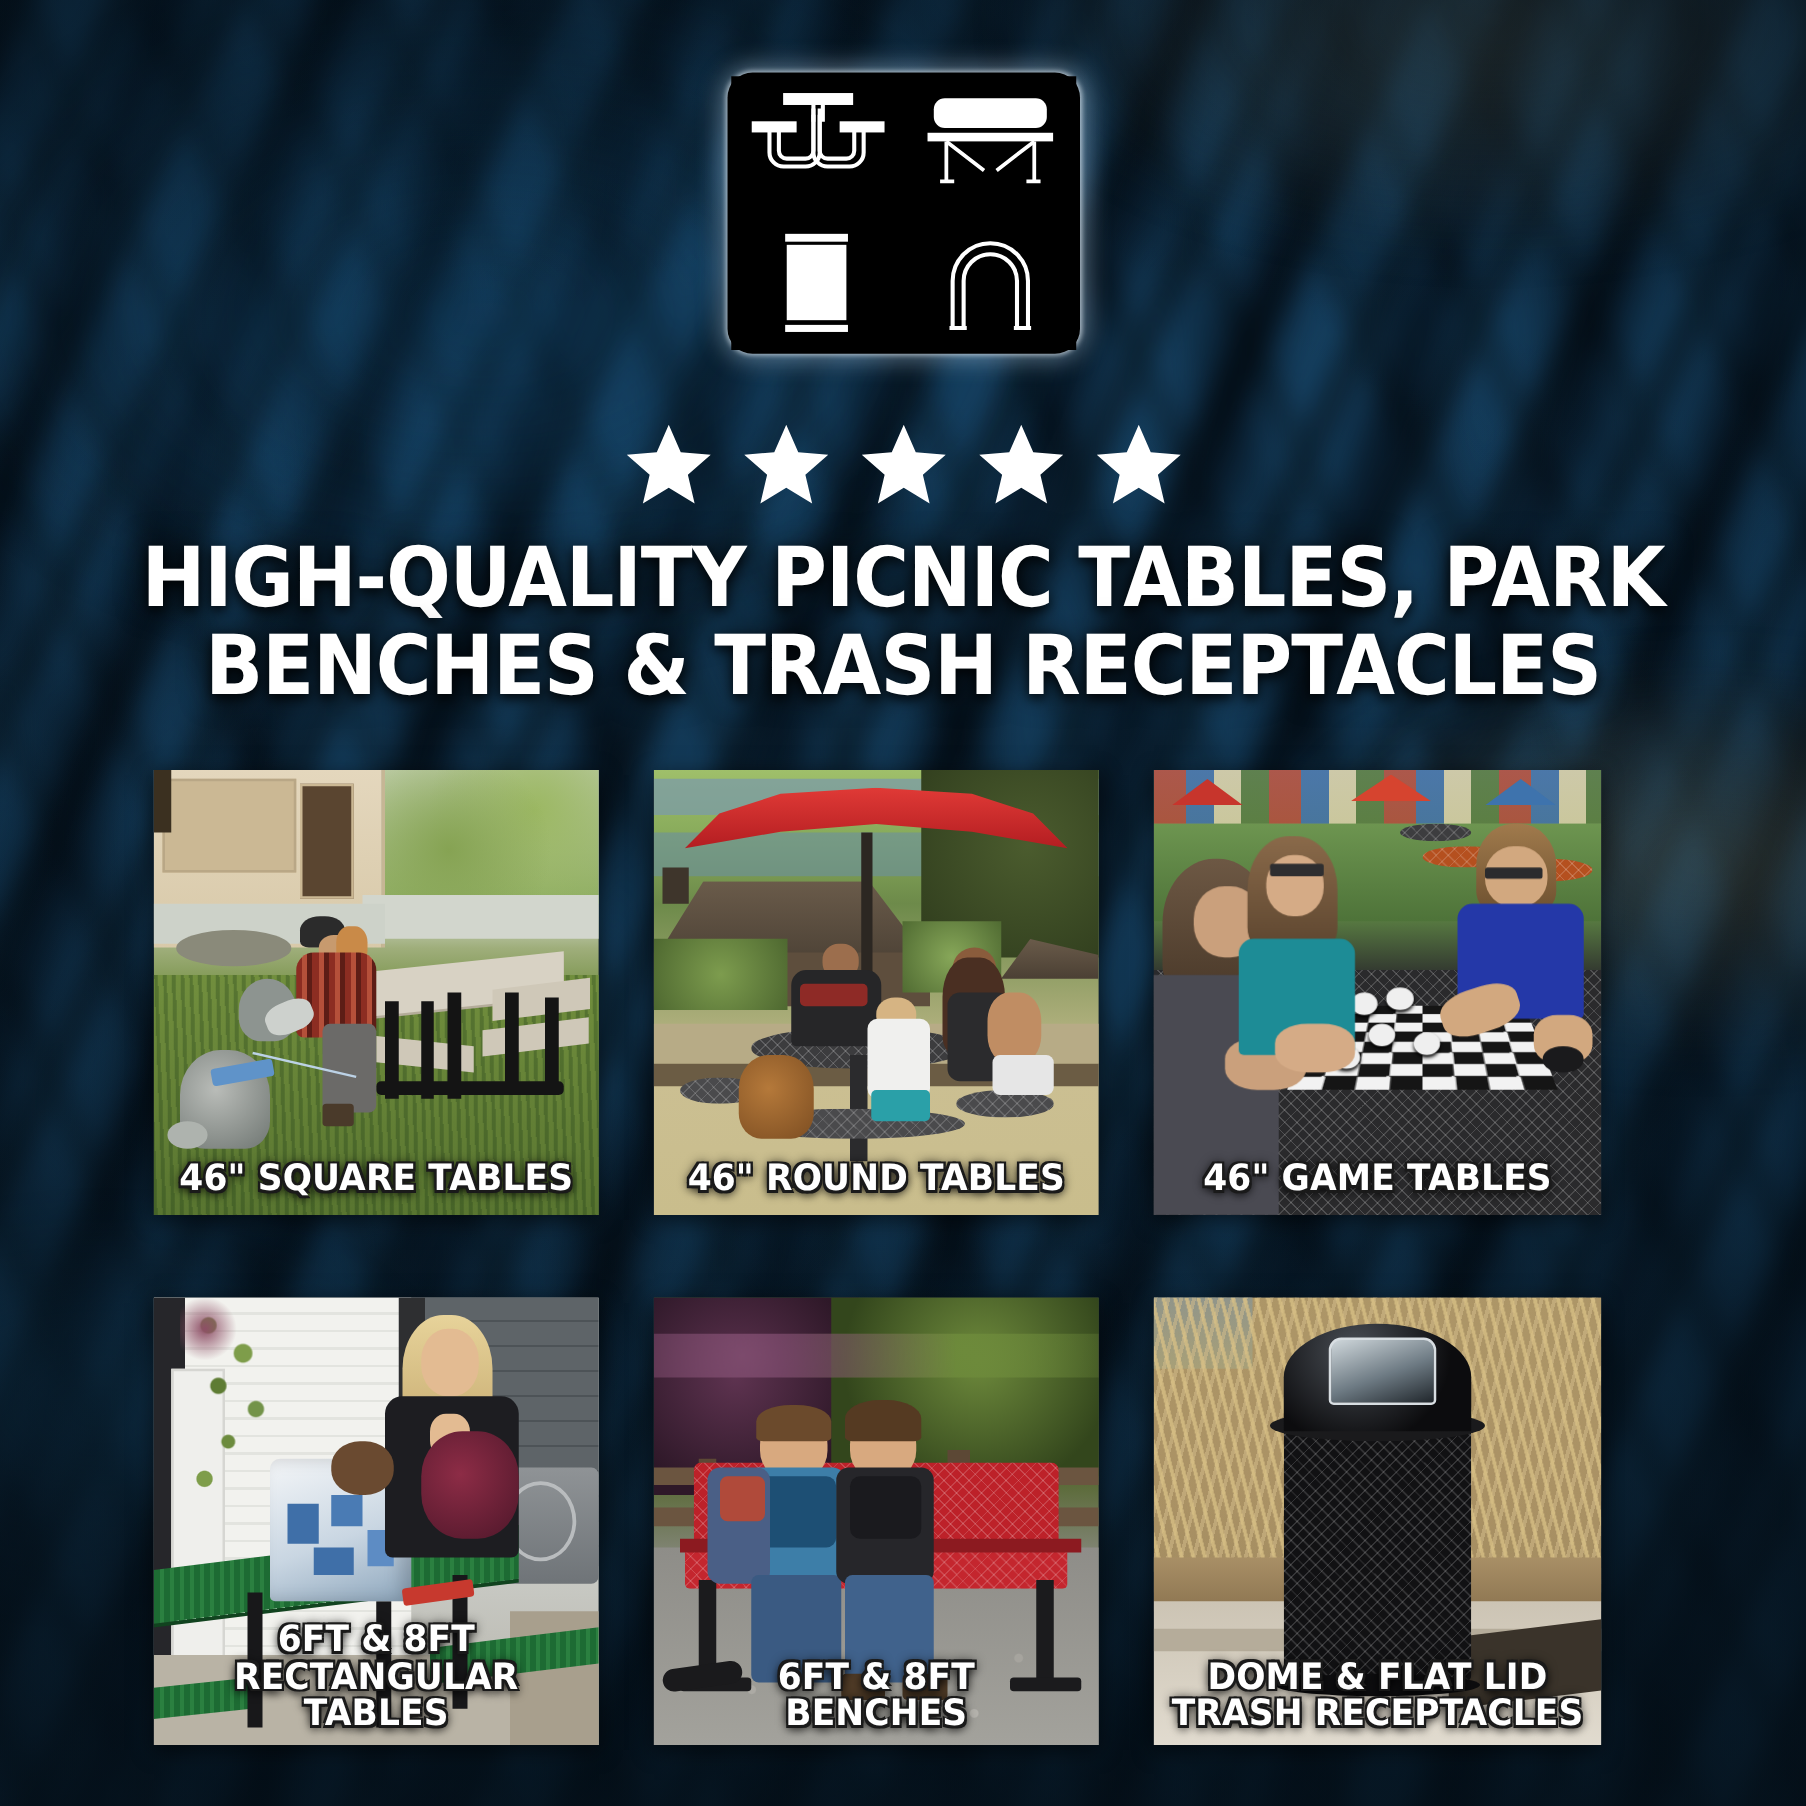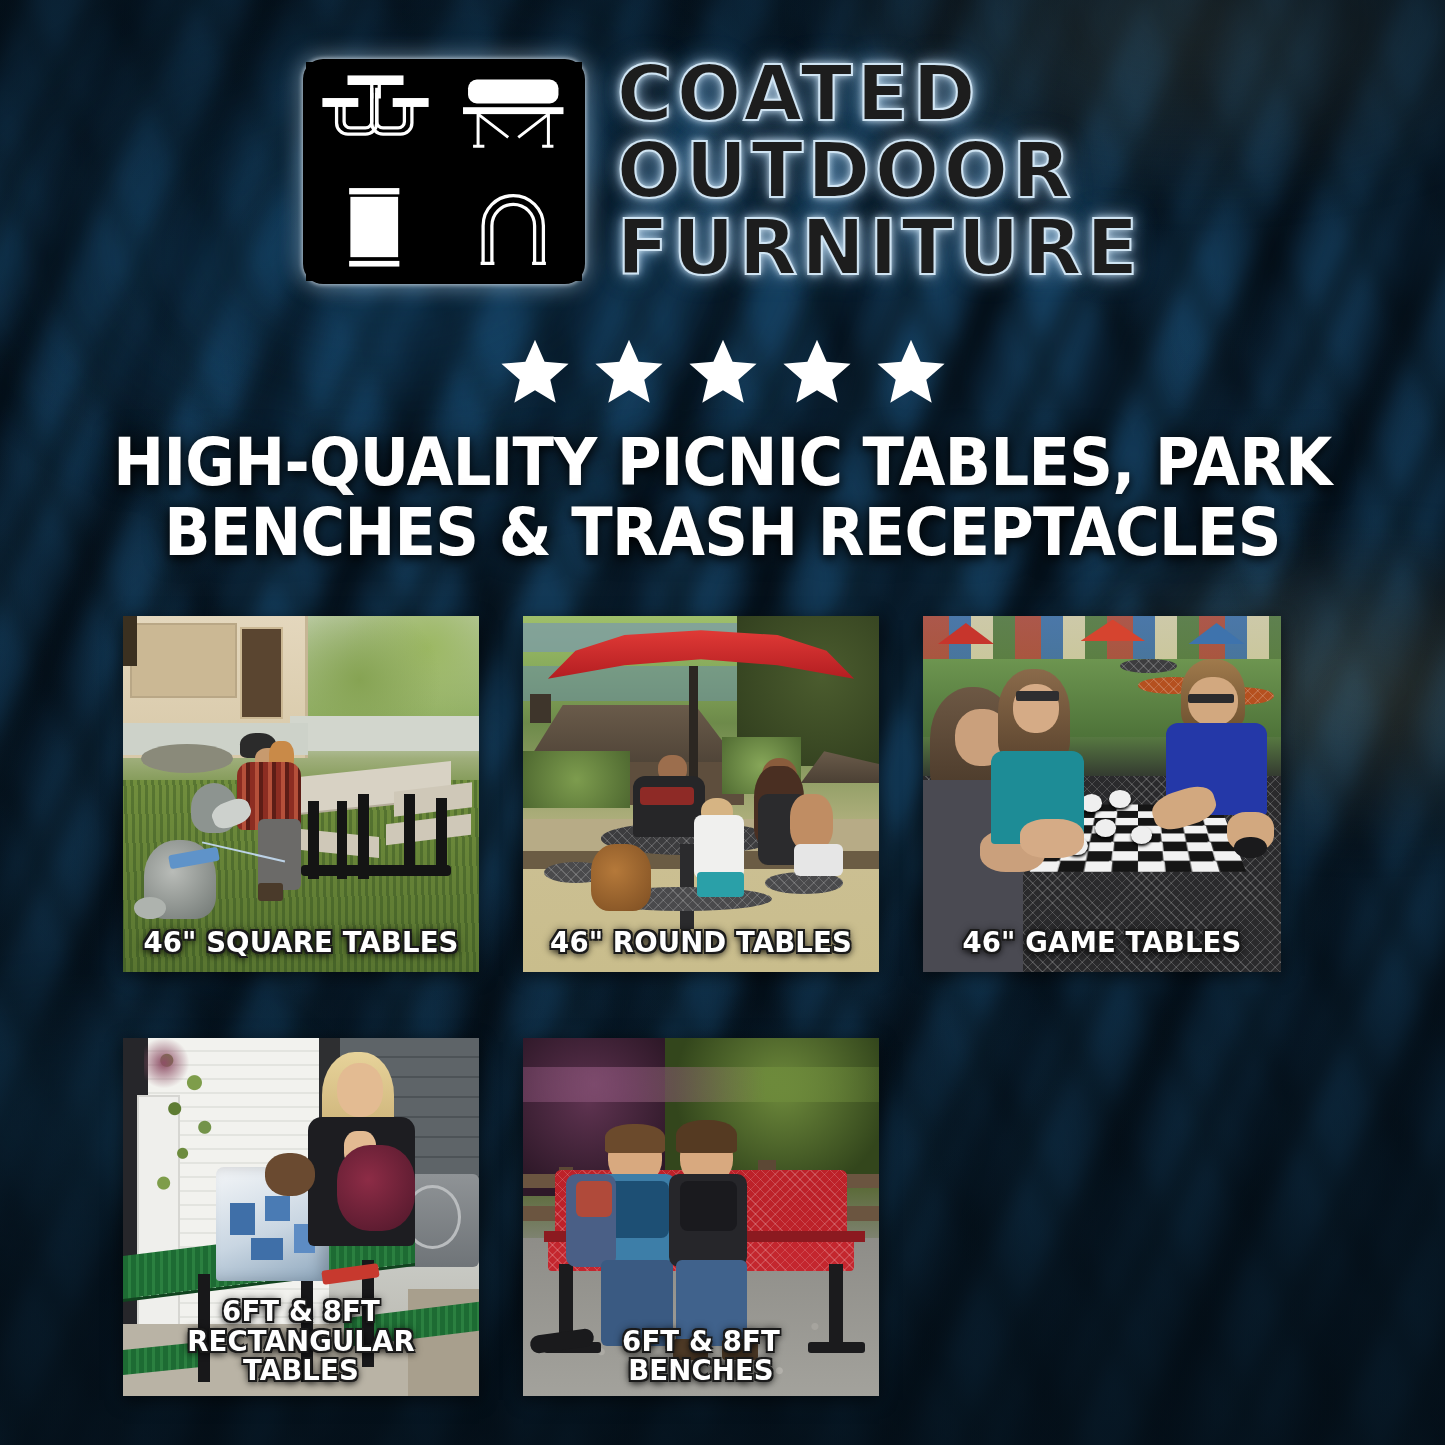--- a/index.html
+++ b/index.html
@@ -193,25 +193,20 @@
 
       <div class="q">
         <svg viewBox="0 0 100 86" fill="none" stroke="#fff" stroke-width="2.6">
           <path d="M26 72 V42 a24 24 0 0 1 48 0 V72"></path>
           <path d="M33 72 V42 a17 17 0 0 1 34 0 V72"></path>
           <path d="M24 72 h11 M65 72 h11"></path>
         </svg>
       </div>
     </div>
 
-    <div class="wordmark">
-      <div class="wm-line wm1">COATED</div>
-      <div class="wm-line wm2">OUTDOOR</div>
-      <div class="wm-line wm3">FURNITURE</div>
-    </div>
   </div>
 
   <div class="stars" id="stars">
       <svg class="star" viewBox="0 0 24 24">
         <path d="M12 1.6 L15.2 8.9 L23.2 9.6 L17.1 14.9 L18.9 22.6 L12 18.4 L5.1 22.6 L6.9 14.9 L0.8 9.6 L8.8 8.9 Z" fill="#ffffff"></path>
       </svg>
       <svg class="star" viewBox="0 0 24 24">
         <path d="M12 1.6 L15.2 8.9 L23.2 9.6 L17.1 14.9 L18.9 22.6 L12 18.4 L5.1 22.6 L6.9 14.9 L0.8 9.6 L8.8 8.9 Z" fill="#ffffff"></path>
       </svg>
       <svg class="star" viewBox="0 0 24 24">
@@ -451,15 +446,38 @@
         <div class="fill" style="left:42%;top:84%;width:10%;height:6%;background:#4e3a26;border-radius:4px"></div>
         <div class="fill" style="left:56%;top:84%;width:10%;height:6%;background:#4e3a26;border-radius:4px"></div>
         <div class="fill" style="left:2%;top:82%;width:18%;height:5%;background:#1a1a1c;border-radius:10px;transform:rotate(-8deg)"></div>
       </div>
       <div class="cap two">
         <span class="s">6FT &amp; 8FT</span>
         <span class="s">BENCHES</span>
       </div>
     </div>
 
+    <div class="card r2">
+      <div class="scene">
+        <div class="fill" style="inset:0;background:linear-gradient(180deg,#cdb98a 0%,#c8b084 44%,#bba77e 62%,#cfc5b2 74%,#ddd6c8 100%)"></div>
+        <div class="fill" style="left:0;top:0;width:22%;height:16%;background:linear-gradient(180deg,#8fb7d6,#c3cfae)"></div>
+        <div class="fill" style="left:0;top:0;width:100%;height:66%;background:
+           repeating-linear-gradient(76deg, rgba(210,186,128,.85) 0 3px, rgba(150,124,76,.35) 3px 9px),
+           repeating-linear-gradient(104deg, rgba(222,200,150,.65) 0 3px, rgba(138,114,70,.30) 3px 10px)"></div>
+        <div class="fill" style="left:0;top:58%;width:100%;height:12%;background:linear-gradient(180deg,#a88f66,#8c7450)"></div>
+        <div class="fill" style="left:0;top:68%;width:100%;height:32%;background:linear-gradient(180deg,#ccc4b4,#e1dbcf)"></div>
+        <div class="fill" style="left:0;top:74%;width:100%;height:5%;background:#b5ac9a"></div>
+        <div class="fill" style="left:66%;top:74%;width:34%;height:16%;background:#3a332a;transform:skewY(-7deg)"></div>
+
+        <div class="fill metalmesh" style="left:29%;top:28%;width:42%;height:58%;background-color:#111113;border-radius:4px 4px 6px 6px"></div>
+        <div class="fill" style="left:26%;top:25%;width:48%;height:7%;background:#1a1a1c;border-radius:50%"></div>
+        <div class="fill" style="left:29%;top:6%;width:42%;height:24%;background:radial-gradient(circle at 38% 25%,#4a4f56,#0c0c0e 68%);border-radius:50% 50% 0 0"></div>
+        <div class="fill" style="left:39%;top:9%;width:24%;height:15%;background:linear-gradient(160deg,#cfd7db,#6d7a83 55%,#20262b);border-radius:10px 10px 4px 4px;border:2px solid #d8dee2"></div>
+        <div class="fill" style="left:27%;top:84%;width:46%;height:5%;background:#0d0d0f;border-radius:50%"></div>
+      </div>
+      <div class="cap two">
+        <span class="s">DOME &amp; FLAT LID</span>
+        <span class="s">TRASH RECEPTACLES</span>
+      </div>
+    </div>
 
   </div>
 </div>
 
 </body></html>

